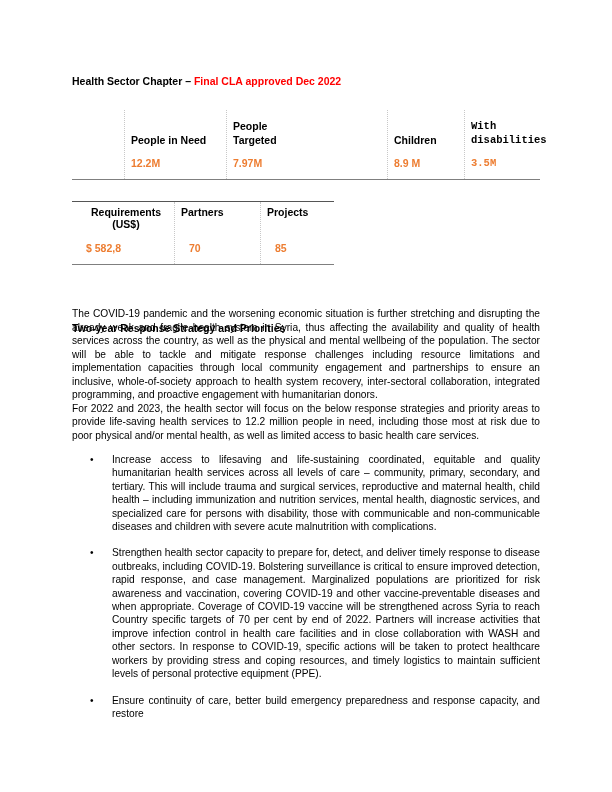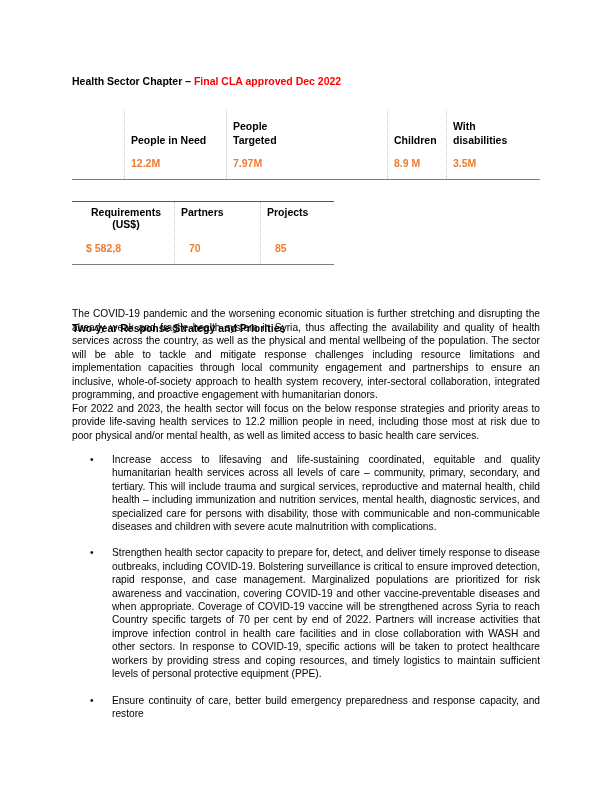--- a/index.html
+++ b/index.html
@@ -49,21 +49,21 @@
     <div class="val orange">12.2M</div>
   </div>
   <div class="col" style="left:154px;width:86px;">
     <div class="lbl">People Targeted</div>
     <div class="val orange">7.97M</div>
   </div>
   <div class="col" style="left:315px;width:75px;">
     <div class="lbl">Children</div>
     <div class="val orange">8.9 M</div>
   </div>
-  <div class="col" style="left:374px;width:78px;">
+  <div class="col" style="left:392px;width:78px;font-family:Liberation Mono, monospace;">
     <div class="lbl">
       <div>With</div>
       <div>disabilities</div>
     </div>
     <div class="val orange">3.5M</div>
   </div>
 </div>
 
 <div class="stats2">
   <div class="col first" style="left:0;width:102px;">

